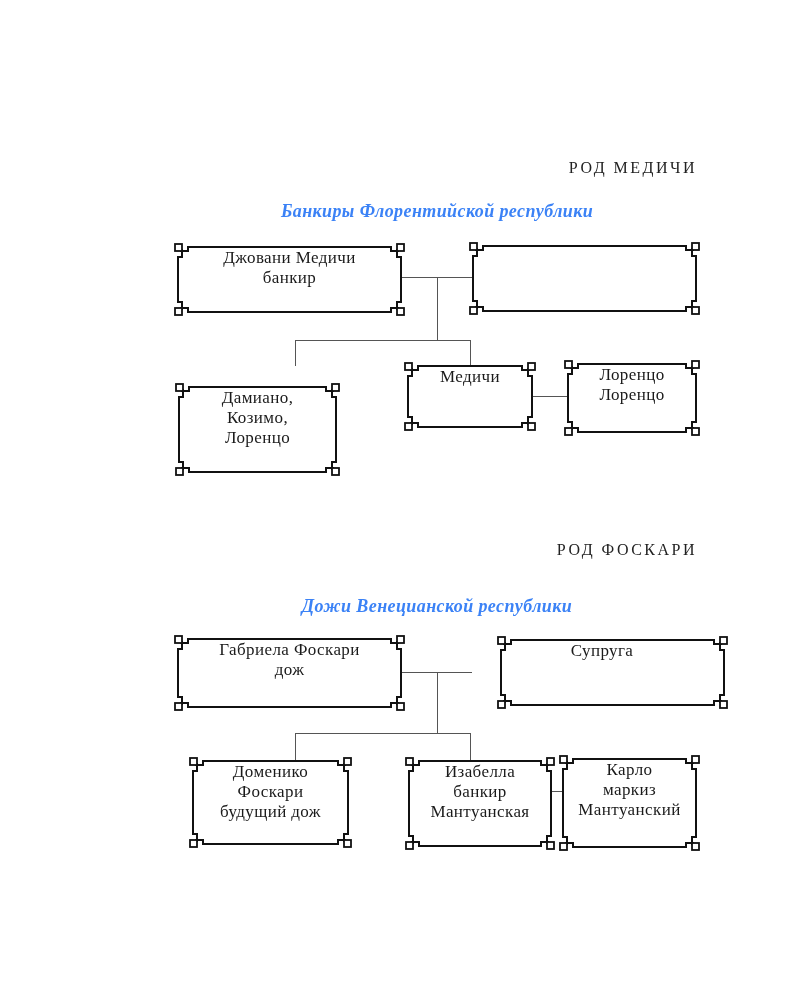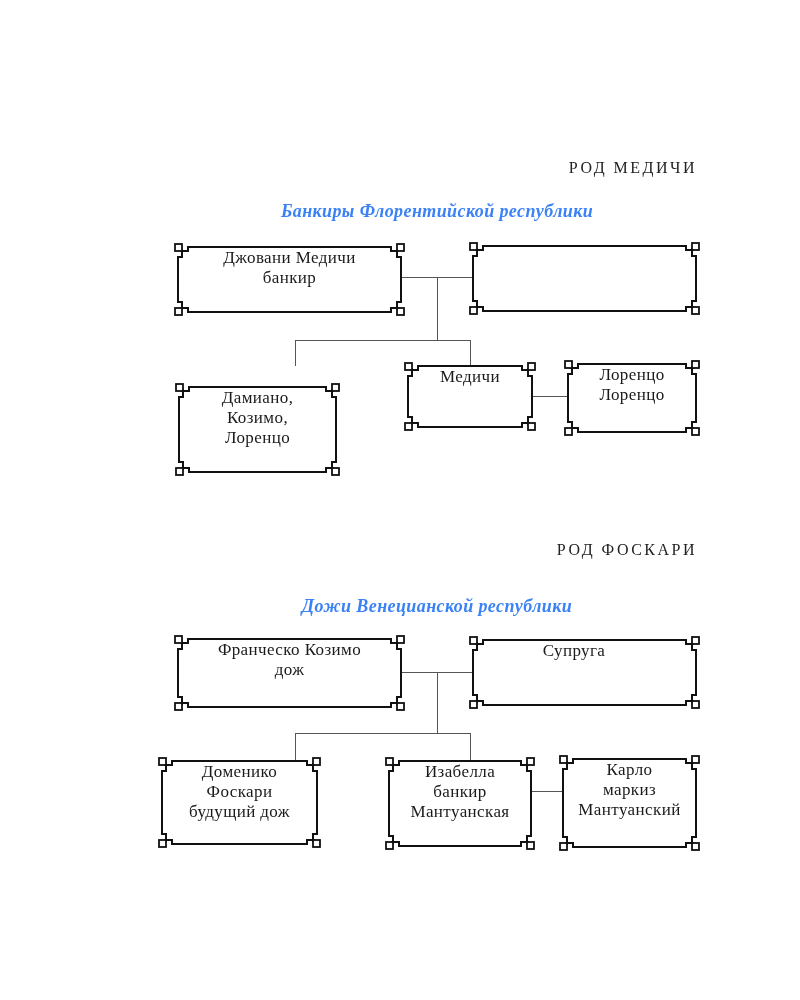--- a/index.html
+++ b/index.html
@@ -164,54 +164,54 @@
 
     <div class="obox" style="left:177px;top:638px;width:225px;height:70px">
         <svg width="225" height="70" class="frame">
           <path d="M 3 5 H 11 V 1 H 214 V 5 H 222 M 5 3 V 11 H 1 V 59 H 5 V 67 M 3 65 H 11 V 69 H 214 V 65 H 222 M 220 3 V 11 H 224 V 59 H 220 V 67" fill="none" stroke="#111111" stroke-width="2"></path>
           <rect x="-2" y="-2" width="7" height="7" fill="#ffffff" stroke="#111111" stroke-width="1.8"></rect>
           <rect x="220" y="-2" width="7" height="7" fill="#ffffff" stroke="#111111" stroke-width="1.8"></rect>
           <rect x="220" y="65" width="7" height="7" fill="#ffffff" stroke="#111111" stroke-width="1.8"></rect>
           <rect x="-2" y="65" width="7" height="7" fill="#ffffff" stroke="#111111" stroke-width="1.8"></rect>
         </svg>
       <div class="btxt">
-        <div>Франческо Козимо</div>
+        <div>Габриела Фоскари</div>
         <div>дож</div>
       </div>
     </div>
 
-    <div class="obox" style="left:472px;top:639px;width:204px;height:67px">
+    <div class="obox" style="left:500px;top:639px;width:204px;height:67px">
         <svg width="225" height="67" class="frame">
           <path d="M 3 5 H 11 V 1 H 214 V 5 H 222 M 5 3 V 11 H 1 V 56 H 5 V 64 M 3 62 H 11 V 66 H 214 V 62 H 222 M 220 3 V 11 H 224 V 56 H 220 V 64" fill="none" stroke="#111111" stroke-width="2"></path>
           <rect x="-2" y="-2" width="7" height="7" fill="#ffffff" stroke="#111111" stroke-width="1.8"></rect>
           <rect x="220" y="-2" width="7" height="7" fill="#ffffff" stroke="#111111" stroke-width="1.8"></rect>
           <rect x="220" y="62" width="7" height="7" fill="#ffffff" stroke="#111111" stroke-width="1.8"></rect>
           <rect x="-2" y="62" width="7" height="7" fill="#ffffff" stroke="#111111" stroke-width="1.8"></rect>
         </svg>
       <div class="btxt">
         <div>Супруга</div>
       </div>
     </div>
 
-    <div class="obox" style="left:161px;top:760px;width:157px;height:85px">
+    <div class="obox" style="left:192px;top:760px;width:157px;height:85px">
         <svg width="157" height="85" class="frame">
           <path d="M 3 5 H 11 V 1 H 146 V 5 H 154 M 5 3 V 11 H 1 V 74 H 5 V 82 M 3 80 H 11 V 84 H 146 V 80 H 154 M 152 3 V 11 H 156 V 74 H 152 V 82" fill="none" stroke="#111111" stroke-width="2"></path>
           <rect x="-2" y="-2" width="7" height="7" fill="#ffffff" stroke="#111111" stroke-width="1.8"></rect>
           <rect x="152" y="-2" width="7" height="7" fill="#ffffff" stroke="#111111" stroke-width="1.8"></rect>
           <rect x="152" y="80" width="7" height="7" fill="#ffffff" stroke="#111111" stroke-width="1.8"></rect>
           <rect x="-2" y="80" width="7" height="7" fill="#ffffff" stroke="#111111" stroke-width="1.8"></rect>
         </svg>
       <div class="btxt">
         <div>Доменико</div>
         <div>Фоскари</div>
         <div>будущий дож</div>
       </div>
     </div>
 
-    <div class="obox" style="left:388px;top:760px;width:144px;height:87px">
+    <div class="obox" style="left:408px;top:760px;width:144px;height:87px">
         <svg width="144" height="87" class="frame">
           <path d="M 3 5 H 11 V 1 H 133 V 5 H 141 M 5 3 V 11 H 1 V 76 H 5 V 84 M 3 82 H 11 V 86 H 133 V 82 H 141 M 139 3 V 11 H 143 V 76 H 139 V 84" fill="none" stroke="#111111" stroke-width="2"></path>
           <rect x="-2" y="-2" width="7" height="7" fill="#ffffff" stroke="#111111" stroke-width="1.8"></rect>
           <rect x="139" y="-2" width="7" height="7" fill="#ffffff" stroke="#111111" stroke-width="1.8"></rect>
           <rect x="139" y="82" width="7" height="7" fill="#ffffff" stroke="#111111" stroke-width="1.8"></rect>
           <rect x="-2" y="82" width="7" height="7" fill="#ffffff" stroke="#111111" stroke-width="1.8"></rect>
         </svg>
       <div class="btxt">
         <div>Изабелла</div>
         <div>банкир</div>

